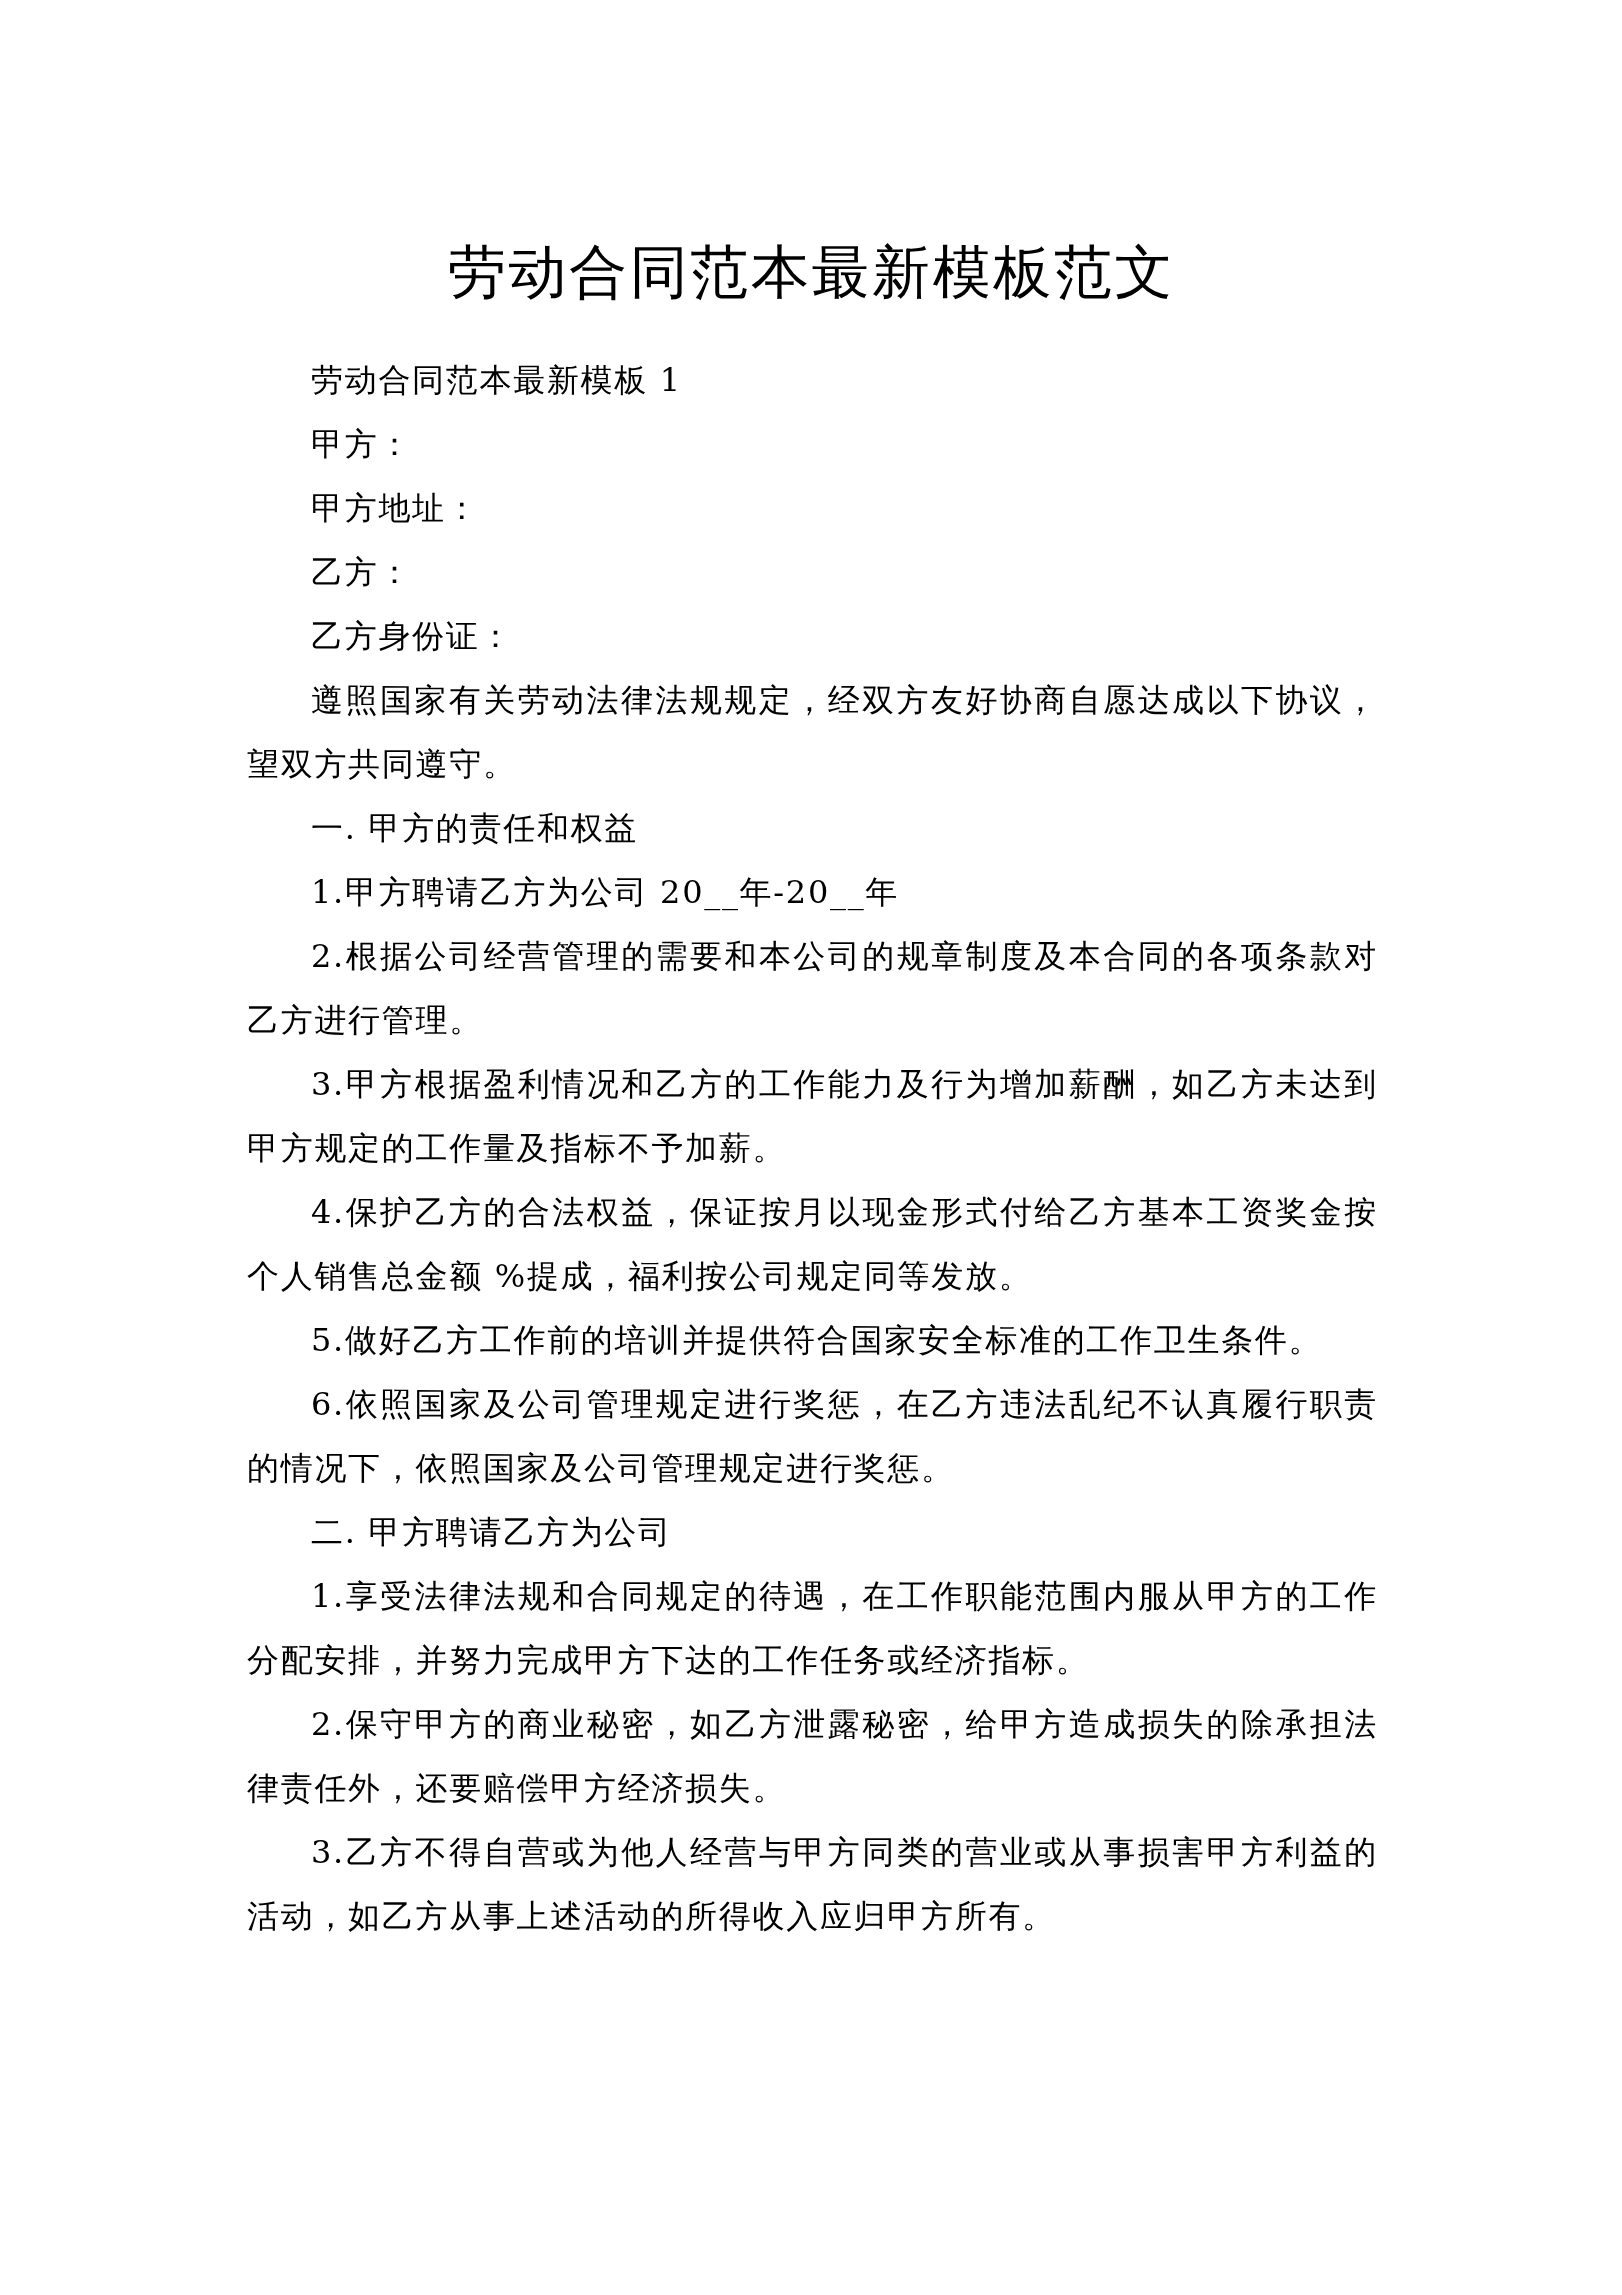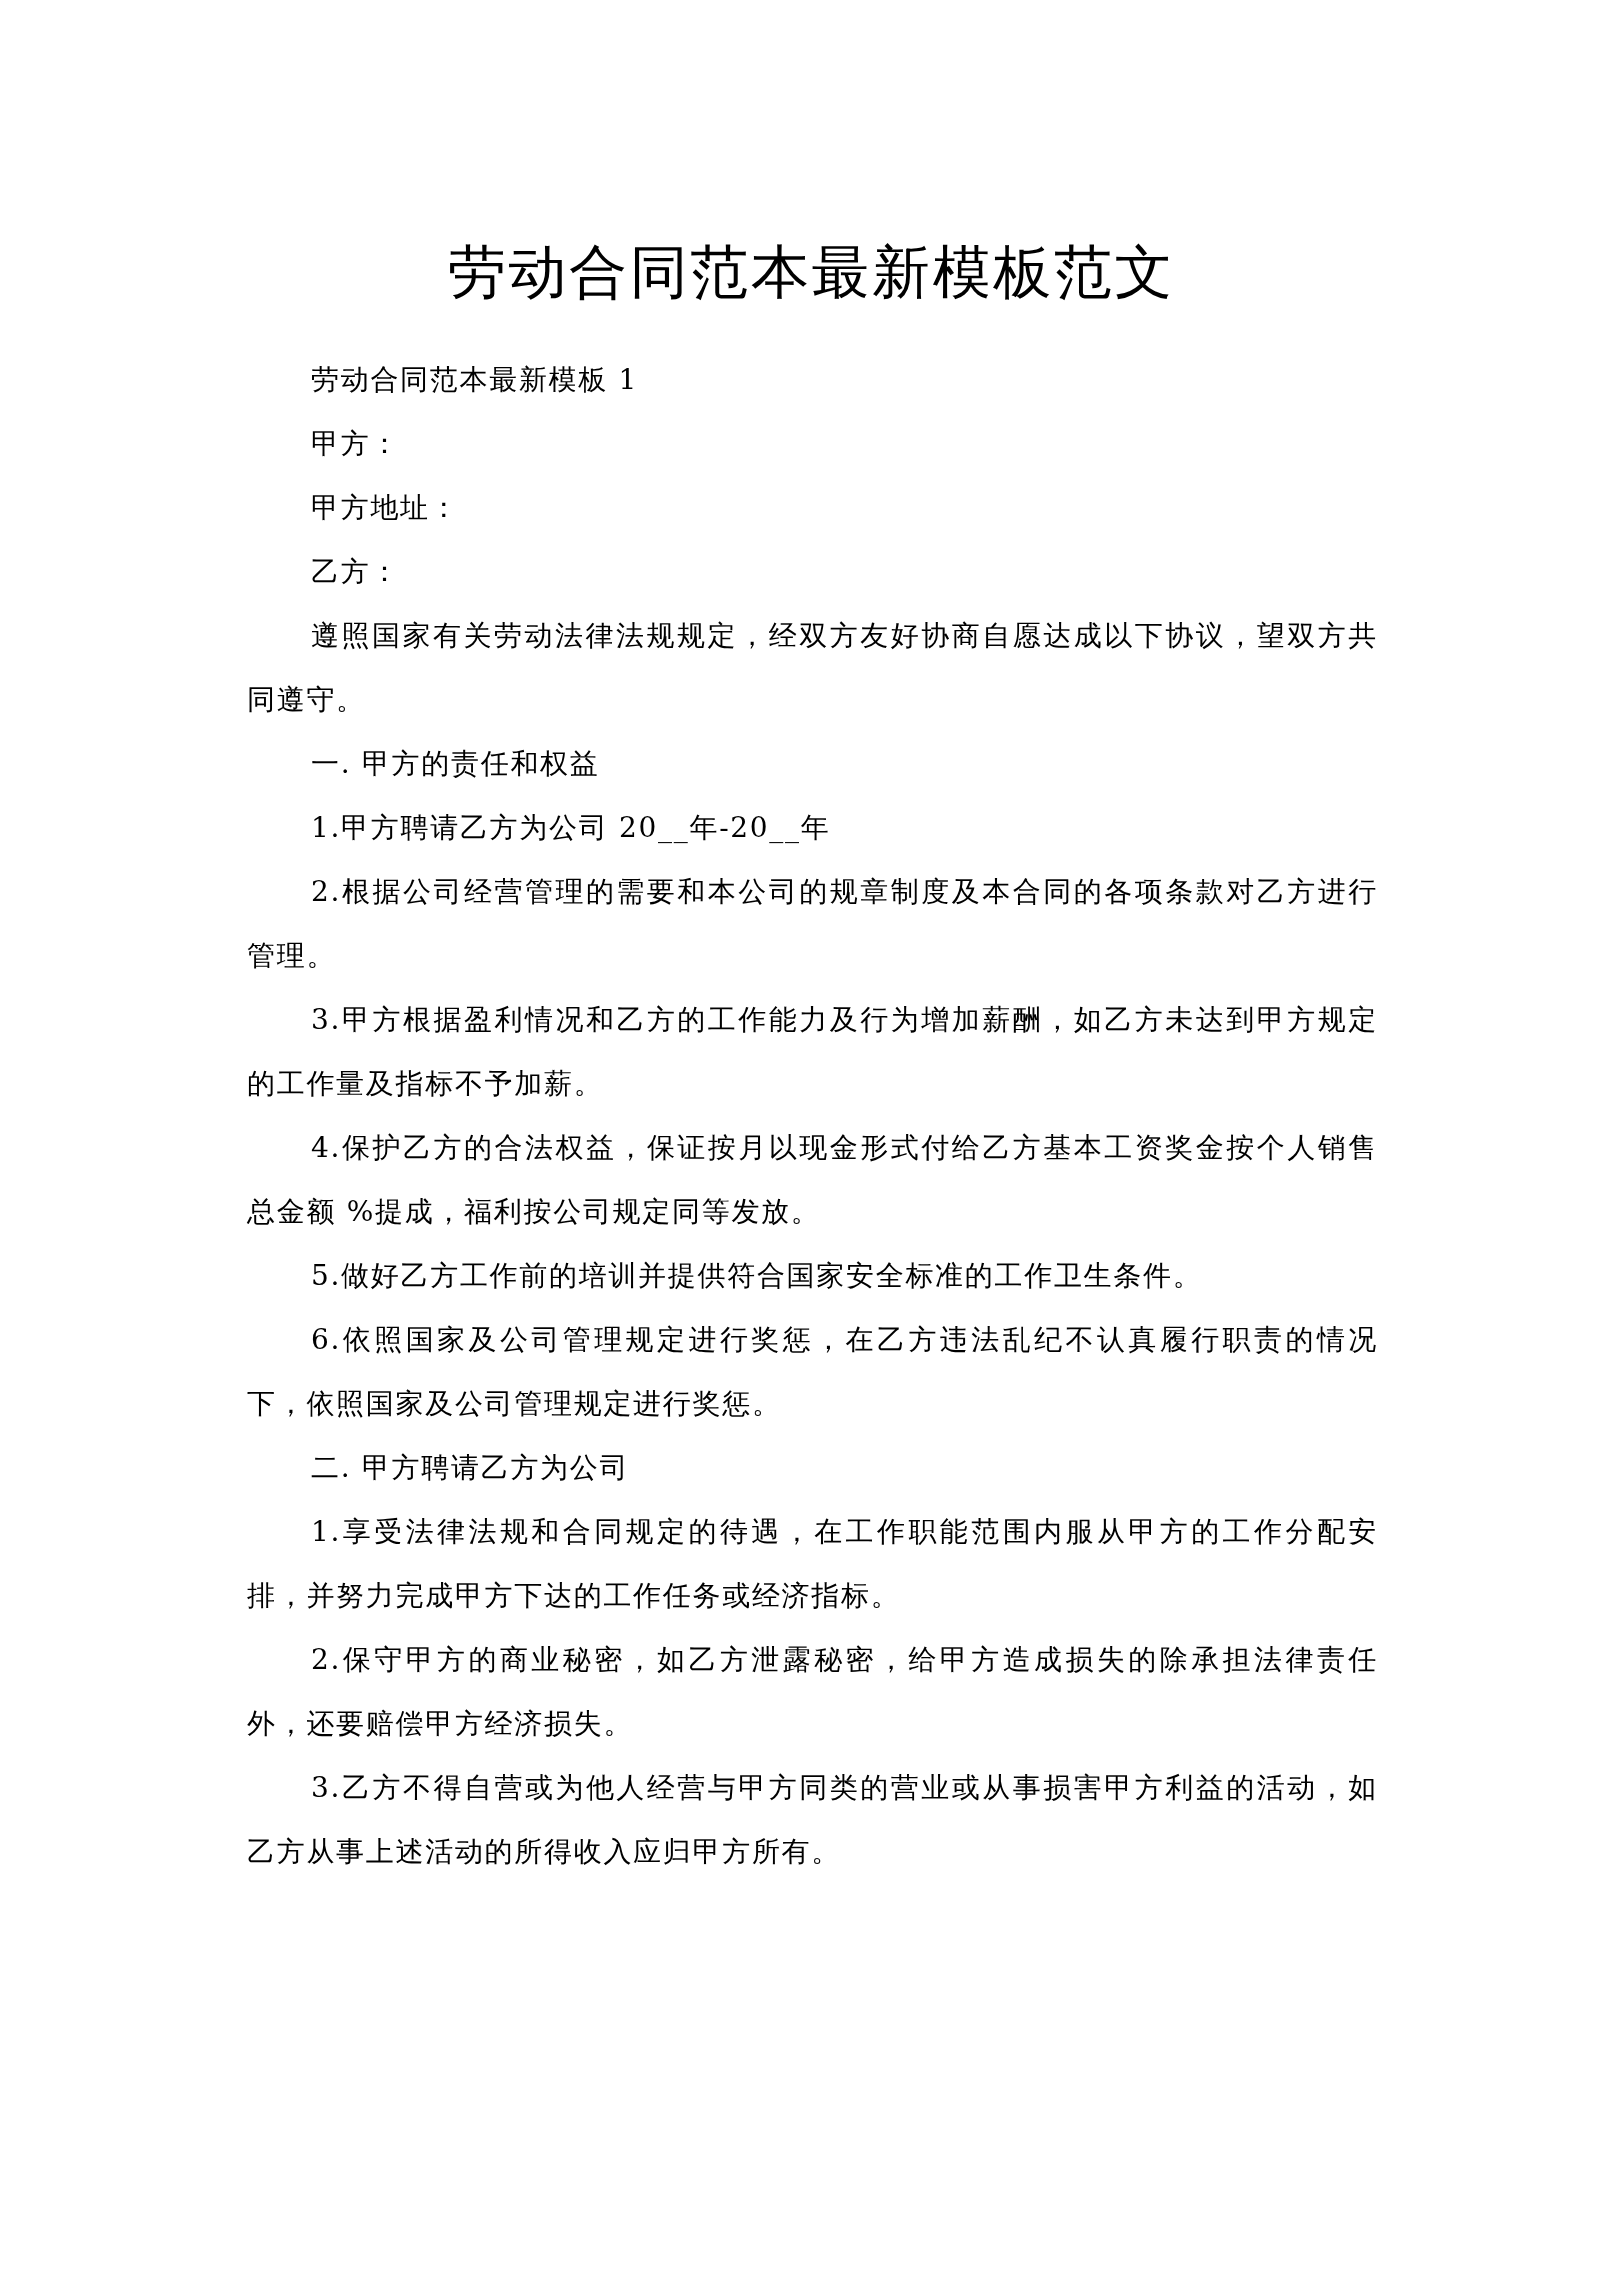--- a/index.html
+++ b/index.html
@@ -9,21 +9,21 @@
     color: #000000;
   }
   .page { position: absolute; left: 0; top: 0; width: 1623px; height: 1879px; background: #fff; }
   .title {
     position: absolute; left: 0; top: 194px; width: 1623px;
     text-align: center; font-size: 58px; line-height: 79px;
     letter-spacing: 2.6px; font-weight: normal;
   }
   .body {
     position: absolute; left: 247px; top: 348px; width: 1131px;
-    font-size: 28px; line-height: 64px; letter-spacing: 1.7px;
+    font-size: 32px; line-height: 64px; letter-spacing: 1.7px;
   }
   .p { margin: 0; text-indent: 64px; text-align: justify; text-align-last: left; white-space: normal; }
   .ln { display: block; }
 </style>
 </head>
 <body>
 
 <div class="page">
   <h1 class="title">劳动合同范本最新模板范文</h1>
 
@@ -32,20 +32,23 @@
         <span class="ln">劳动合同范本最新模板 1</span>
       </p>
     <p class="p">
         <span class="ln">甲方：</span>
       </p>
     <p class="p">
         <span class="ln">甲方地址：</span>
       </p>
     <p class="p">
         <span class="ln">乙方：</span>
+      </p>
+    <p class="p">
+        <span class="ln">乙方身份证：</span>
       </p>
     <p class="p"><span>遵照国家有关劳动法律法规规定，经双方友好协商自愿达成以下协议，望双</span><span>方共同遵守。</span></p>
     <p class="p">
         <span class="ln">一. 甲方的责任和权益</span>
       </p>
     <p class="p">
         <span class="ln">1.甲方聘请乙方为公司 20__年-20__年</span>
       </p>
     <p class="p"><span>2.根据公司经营管理的需要和本公司的规章制度及本合同的各项条款对乙</span><span>方进行管理。</span></p>
     <p class="p"><span>3.甲方根据盈利情况和乙方的工作能力及行为增加薪酬，如乙方未达到甲方</span><span>规定的工作量及指标不予加薪。</span></p>

